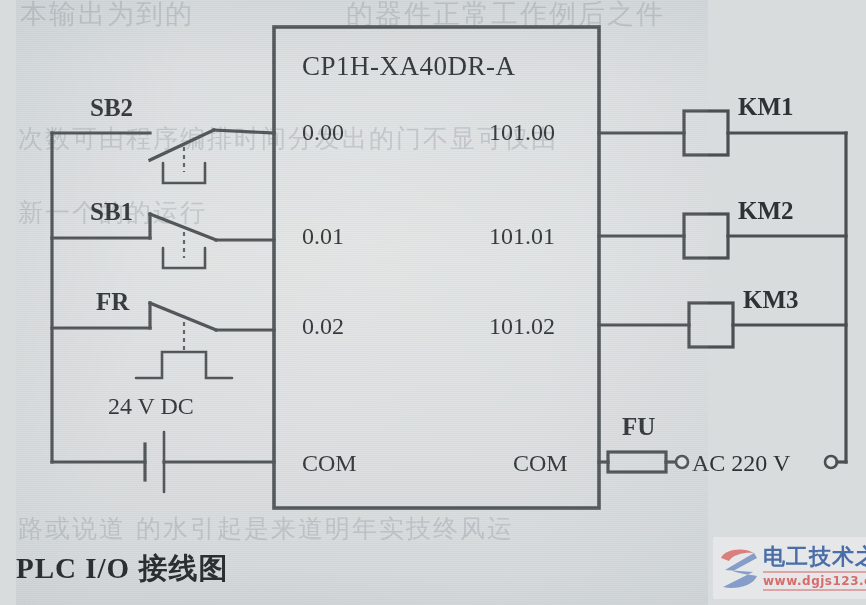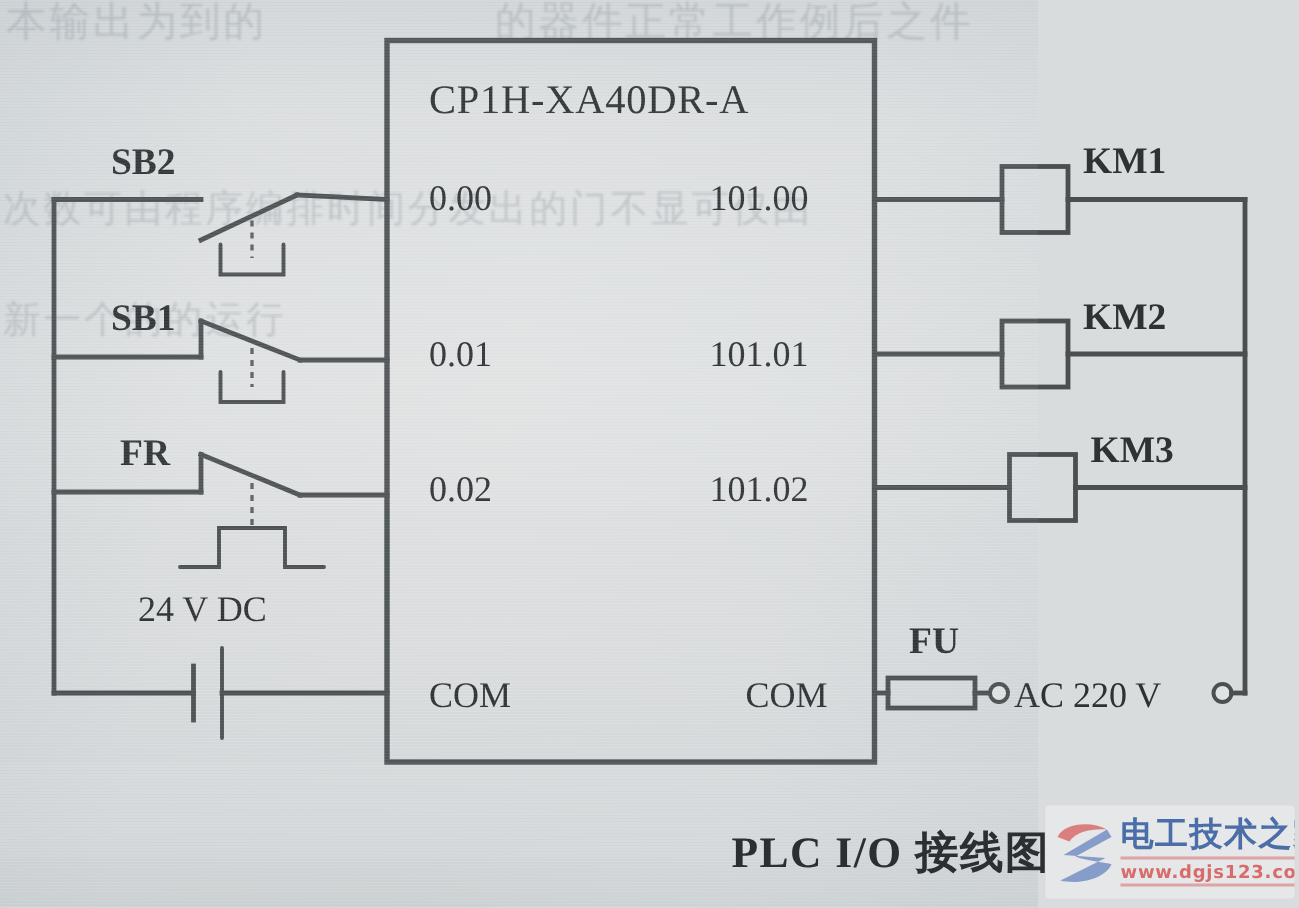--- a/index.html
+++ b/index.html
@@ -14,20 +14,21 @@
     font-family: "Liberation Serif", "DejaVu Serif", serif;
     overflow: hidden;
   }
   #page {
     position: relative;
     width: 692px;
     height: 605px;
     background:
       linear-gradient(100deg, rgba(198,205,209,0.55) 0%, rgba(214,218,220,0.25) 22%, rgba(223,226,227,0.10) 48%, rgba(216,220,222,0.30) 74%, rgba(203,209,213,0.50) 100%),
       linear-gradient(182deg, #cdd2d5 0%, #dcdfe0 14%, #e2e4e4 42%, #dcdedf 70%, #d2d6d8 92%, #c9cecf 100%);
+    margin-left: 16px;
   }
   
   .ghost {
     position: absolute;
     color: rgba(120,132,142,0.30);
     font-family: "DejaVu Sans", sans-serif;
     font-size: 25px;
     letter-spacing: 2px;
     white-space: nowrap;
     user-select: none;
@@ -98,21 +99,21 @@
     letter-spacing: 0.5px;
   }
   .lbl-src {
     font-size: 24px;
   }
   .caption {
     position: absolute;
     left: 0;
     top: 549px;
     width: 700px;
-    text-align: right;
+    text-align: left;
     font-size: 29px;
     font-weight: bold;
     color: #2b2f31;
     font-family: "Liberation Serif", "DejaVu Serif", serif;
     letter-spacing: 1px;
   }
   
   .watermark {
     position: absolute;
     left: 697px;
@@ -161,20 +162,21 @@
 </style>
 </head>
 <body>
 
 <div id="page">
 
   <div class="ghost" style="left:4px;  top:-4px;  font-size:27px;">本输出为到的</div>
   <div class="ghost" style="left:330px; top:-4px;  font-size:27px;">的器件正常工作例后之件</div>
   <div class="ghost" style="left:2px;   top:122px;">次数可由程序编排时间分发出的门不显可仅由</div>
   <div class="ghost" style="left:2px;   top:196px;">新一个的的运行</div>
+  <div class="ghost" style="left:2px;   top:512px;">路或说道 的水引起是来道明年实技终风运</div>
 
   <svg class="diagram" viewBox="0 0 866 605">
 
     <rect class="boxline" x="258" y="27" width="325" height="481"></rect>
     <text class="lbl-model" x="286" y="75">CP1H-XA40DR-A</text>
 
     <text class="lbl-io" x="286" y="140">0.00</text>
     <text class="lbl-io" x="286" y="244">0.01</text>
     <text class="lbl-io" x="286" y="334">0.02</text>
     <text class="lbl-io" x="286" y="471">COM</text>

